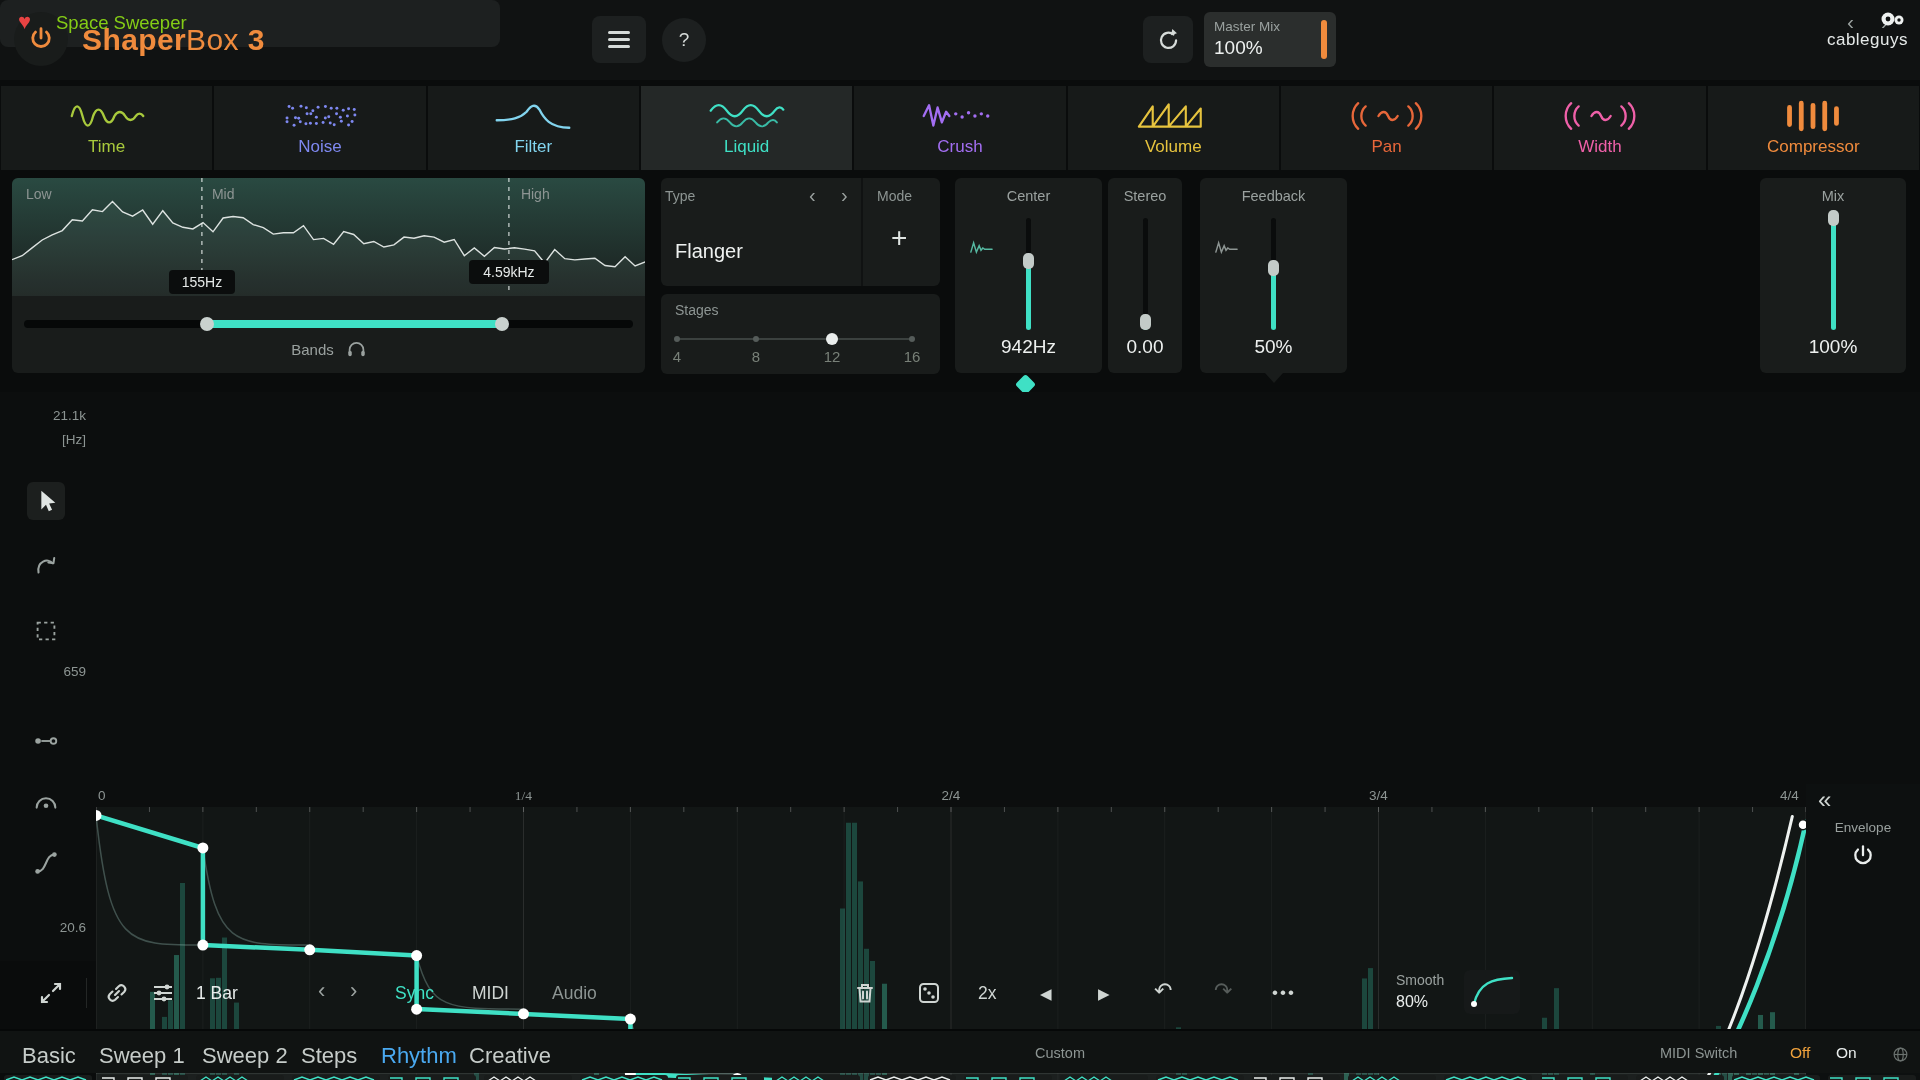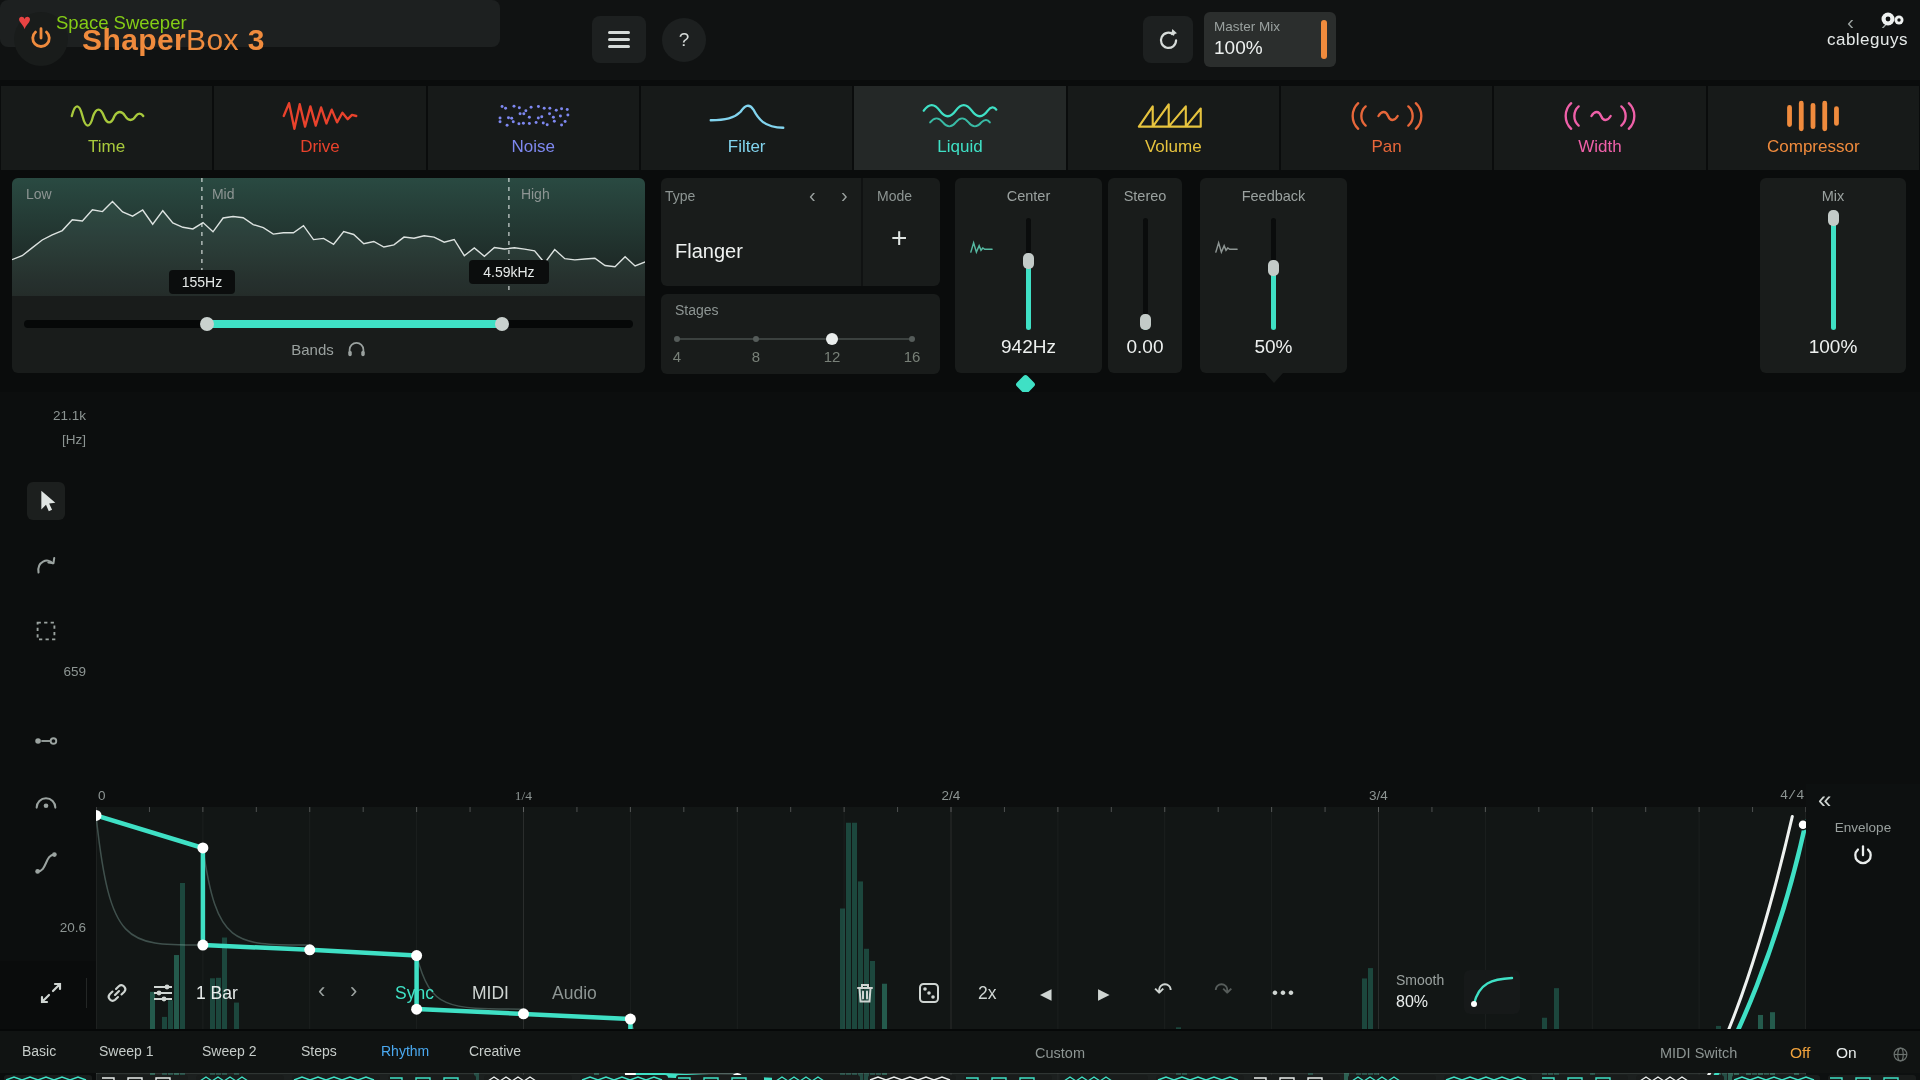--- a/index.html
+++ b/index.html
@@ -110,21 +110,21 @@
   #env-power{position:absolute;left:43px;top:58px}
 
   
   .tb{position:absolute;color:#cfd5d2}
   .tb-text{font-size:17.5px}
   #tb-divider{position:absolute;left:86px;top:978px;width:1px;height:30px;background:#242726}
   #smooth-box{position:absolute;left:1464px;top:970px;width:56px;height:44px;background:#161919;border-radius:6px}
 
   
   #footer{position:absolute;left:0;top:1029px;width:1920px;height:44px;background:#101312;border-top:2px solid #060808}
-  .bank{position:absolute;top:12px;font-size:14px;color:#c6ccc9}
+  .bank{position:absolute;top:12px;font-size:22px;color:#c6ccc9}
   .bank.active{color:#4aa9f0}
   #custom-label{position:absolute;left:1035px;top:14px;font-size:14.5px;color:#8d9593}
   #midi-switch-label{position:absolute;left:1660px;top:14px;font-size:14.5px;color:#8d9593}
   #midi-off{position:absolute;left:1790px;top:13px;font-size:15.5px;color:#f0a23c}
   #midi-on{position:absolute;left:1836px;top:13px;font-size:15.5px;color:#e9edec}
   #globe{position:absolute;left:1892px;top:15px}
 
   #thumbs{position:absolute;left:0;top:1075px;width:1920px;height:5px}
   .thumb{position:absolute;top:0;width:88px;height:24px;background:#191c1b;border-radius:3px;overflow:hidden}
 </style>
@@ -181,28 +181,20 @@
   </header>
 
   <nav id="tabs">
       <div class="tab" style="color: rgb(168, 201, 60);">
         <svg class="tab-icon" viewBox="0 0 72 30">
           <g fill="none" stroke="currentColor" stroke-width="2.2" stroke-linecap="round" stroke-linejoin="round">
             <path d="M3,15 C6,3 10,3 13,15 C16,27 20,27 23,15 C26,7 30,7 33,15 C36,23 40,23 43,15 C46,10 50,10 53,15 C56,20 60,20 63,15 C65,12 68,12 70,15"></path>
           </g>
         </svg>
         <div class="tab-label">Time</div>
-      </div>
-      <div class="tab" style="color: rgb(232, 66, 44);">
-        <svg class="tab-icon" viewBox="0 0 72 30">
-          <g fill="none" stroke="currentColor" stroke-width="2.2" stroke-linecap="round" stroke-linejoin="round">
-            <path d="M2,15 L7,3 12,27 17,4 22,25 27,6 32,24 37,7 42,22 47,9 52,21 57,12 62,18 66,14 70,15"></path>
-          </g>
-        </svg>
-        <div class="tab-label">Drive</div>
       </div>
       <div class="tab" style="color: rgb(126, 136, 240);">
         <svg class="tab-icon" viewBox="0 0 72 30">
           <g fill="none" stroke="currentColor" stroke-width="2.2" stroke-linecap="round" stroke-linejoin="round">
             <circle cx="7.0" cy="6.1" r="1.4" fill="currentColor" stroke="none"></circle>
             <circle cx="10.3" cy="7.8" r="1.4" fill="currentColor" stroke="none"></circle>
             <circle cx="18.2" cy="5.9" r="1.4" fill="currentColor" stroke="none"></circle>
             <circle cx="23.2" cy="7.2" r="1.4" fill="currentColor" stroke="none"></circle>
             <circle cx="29.3" cy="10.0" r="1.4" fill="currentColor" stroke="none"></circle>
             <circle cx="34.2" cy="6.7" r="1.4" fill="currentColor" stroke="none"></circle>
@@ -250,20 +242,34 @@
       </div>
       <div class="tab active" style="color: rgb(63, 224, 197);">
         <svg class="tab-icon" viewBox="0 0 72 30">
           <g fill="none" stroke="currentColor" stroke-width="2.2" stroke-linecap="round" stroke-linejoin="round">
             <path d="M2,10 C7,3 12,3 17,10 C22,17 27,17 32,10 C37,3 42,3 47,10 C52,17 57,17 62,10 C65,6 68,6 70,9"></path>
             <path d="M8,21 C12,16 16,16 20,21 C24,26 28,26 32,21 C36,16 40,16 44,21 C48,26 52,26 56,21 C59,18 62,18 64,21" stroke-width="1.8" opacity="0.8"></path>
           </g>
         </svg>
         <div class="tab-label">Liquid</div>
       </div>
+      <div class="tab" style="color: rgb(163, 110, 242);">
+        <svg class="tab-icon" viewBox="0 0 72 30">
+          <g fill="none" stroke="currentColor" stroke-width="2.2" stroke-linecap="round" stroke-linejoin="round">
+            <path d="M2,15 L7,5 11,24 15,7 19,21 23,11 26,15"></path>
+            <circle cx="32" cy="13" r="1.6" fill="currentColor" stroke="none"></circle>
+            <circle cx="38" cy="16" r="1.6" fill="currentColor" stroke="none"></circle>
+            <circle cx="44" cy="12" r="1.6" fill="currentColor" stroke="none"></circle>
+            <circle cx="50" cy="15" r="1.6" fill="currentColor" stroke="none"></circle>
+            <circle cx="56" cy="13" r="1.6" fill="currentColor" stroke="none"></circle>
+            <circle cx="62" cy="15" r="1.6" fill="currentColor" stroke="none"></circle>
+          </g>
+        </svg>
+        <div class="tab-label">Crush</div>
+      </div>
       <div class="tab" style="color: rgb(230, 195, 62);">
         <svg class="tab-icon" viewBox="0 0 72 30">
           <g fill="none" stroke="currentColor" stroke-width="2.2" stroke-linecap="round" stroke-linejoin="round">
             <path d="M4,25 L17,6 17,25 Z M17,25 L32,4 32,25 Z M32,25 L48,6 48,25 Z M48,25 L62,8 62,25 Z" stroke-width="2"></path>
           </g>
         </svg>
         <div class="tab-label">Volume</div>
       </div>
       <div class="tab" style="color: rgb(232, 103, 58);">
         <svg class="tab-icon" viewBox="0 0 72 30">
@@ -393,21 +399,21 @@
 
   <div id="center-diamond"></div>
   <div id="feedback-notch"></div>
 
   <div id="editor">
     <div id="timeline">
         <span class="tl-label" style="left: 2px;">0</span>
         <span class="tl-label" style="left: 427.5px; transform: translateX(-50%); font-family: Liberation Serif, serif;">1/4</span>
         <span class="tl-label" style="left: 855px; transform: translateX(-50%);">2/4</span>
         <span class="tl-label" style="left: 1282.5px; transform: translateX(-50%);">3/4</span>
-        <span class="tl-label" style="left: 1684px; font-family: Liberation Mono, monospace;">4/4</span>
+        <span class="tl-label" style="left: 1684px;">4/4</span>
       </div>
 
     <div class="freq" style="top:16px">21.1k</div>
     <div class="freq" style="top:40px">[Hz]</div>
     <div class="freq" style="top:272px">659</div>
     <div class="freq" style="top:528px">20.6</div>
 
     <div id="canvas">
       <svg id="env-svg" width="1710" height="525" viewBox="0 0 1710 525" preserveAspectRatio="none">
           <rect x="0" y="352.31333426336016" width="5" height="172.68666573663984" fill="#1c473d"></rect>

